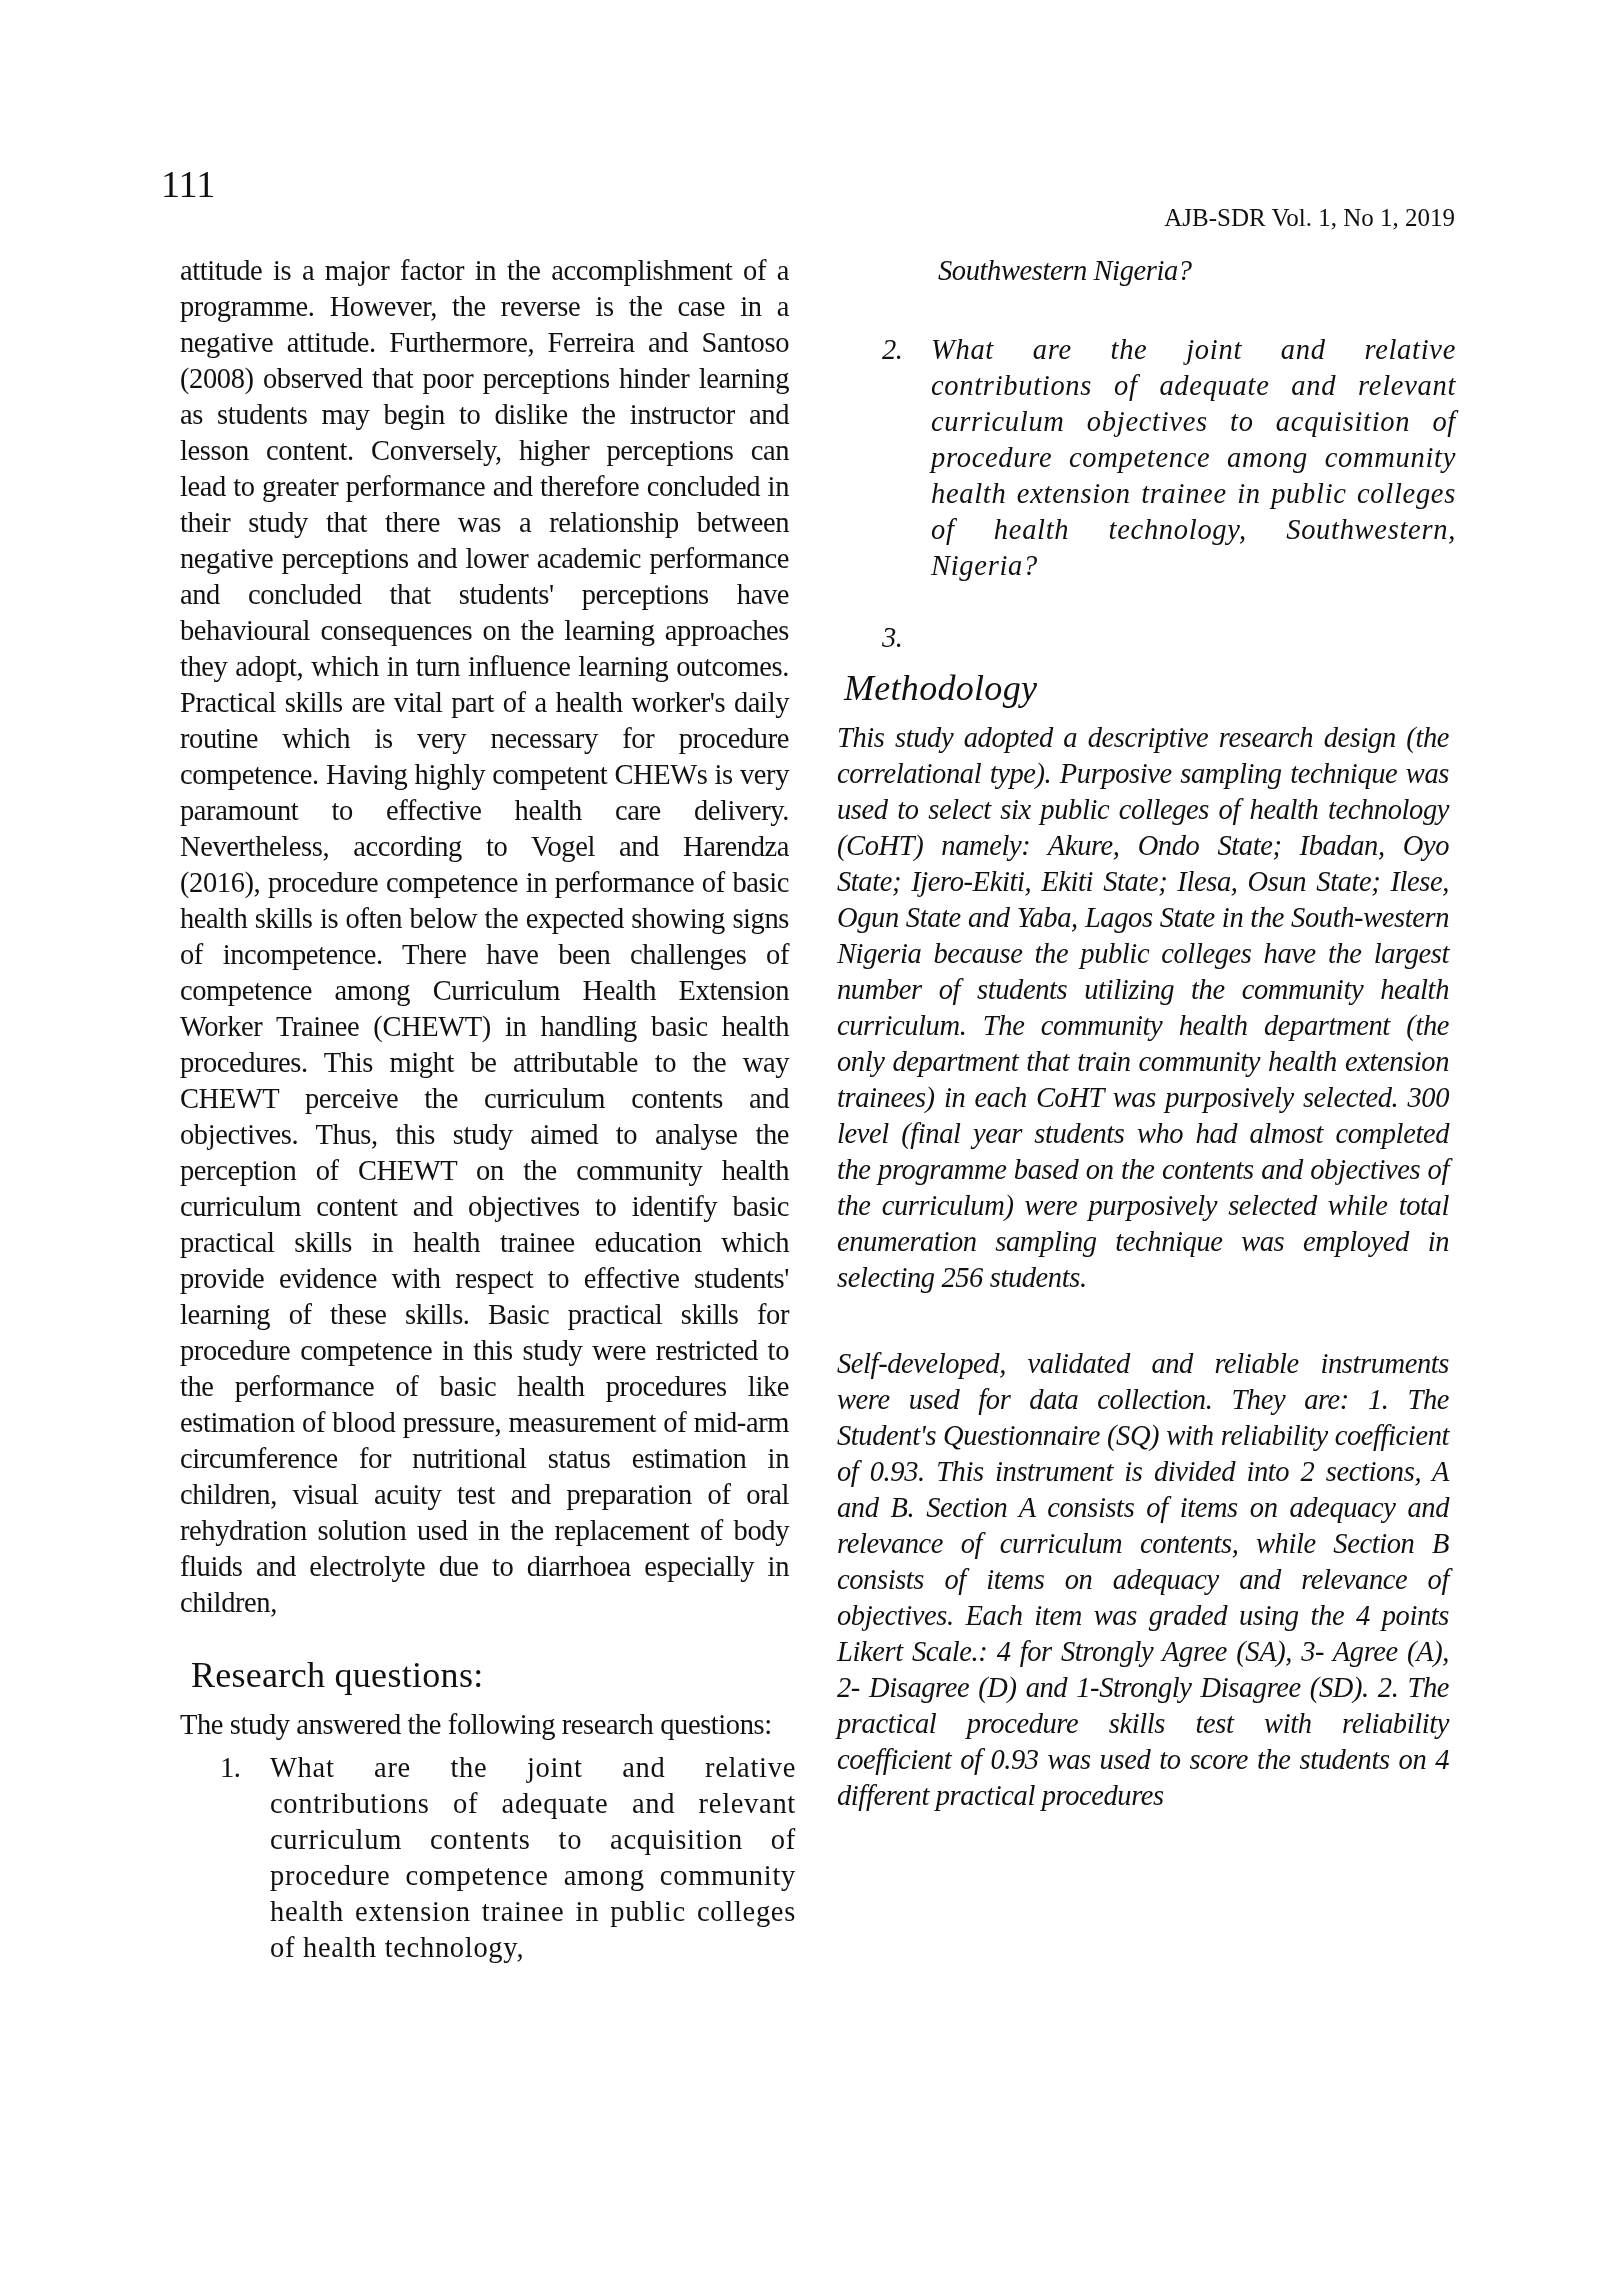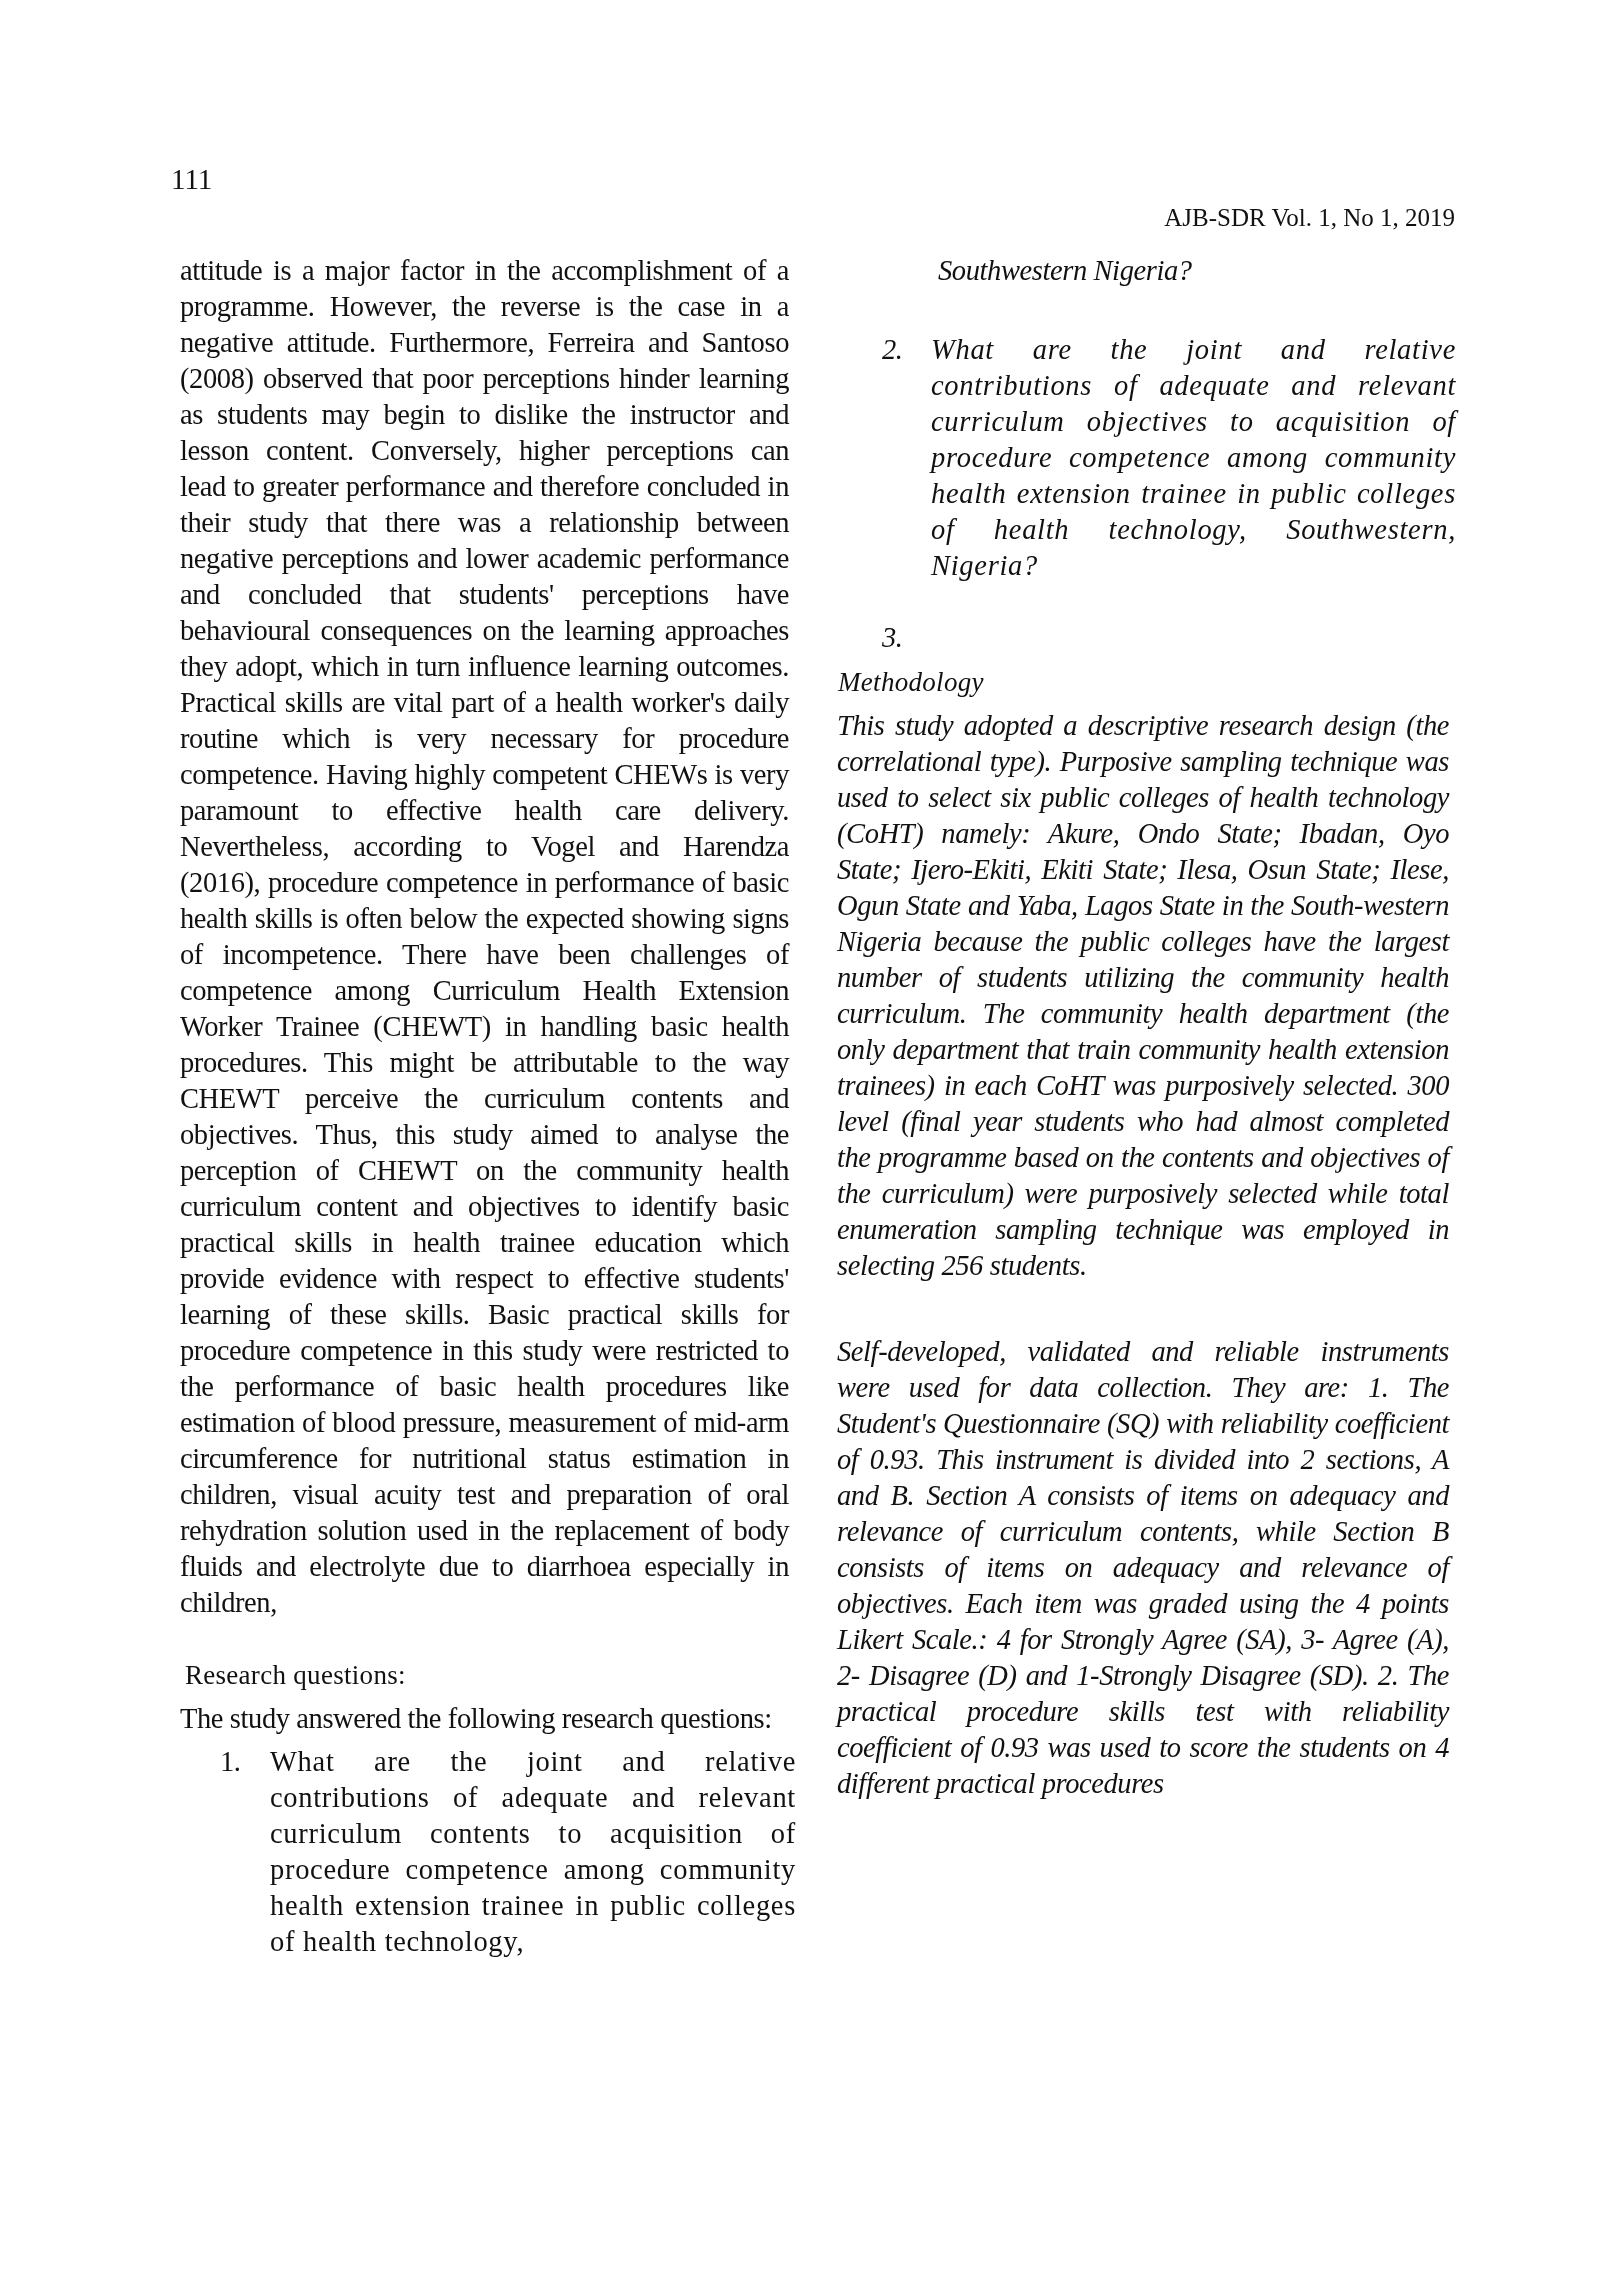--- a/index.html
+++ b/index.html
@@ -1,25 +1,25 @@
 <!DOCTYPE html>
 <html style="font-size:10.5px"><head>
 <meta charset="utf-8">
 <style>
   html, body { margin: 0; padding: 0; background: #ffffff; }
   body { width: 1623px; height: 2295px; position: relative; overflow: hidden;
          font-family: "Liberation Serif", "DejaVu Serif", serif; color: #111; }
-  .header-left { position: absolute; left: 171px; top: 165px; font-size: 29px; line-height: 1; }
+  .header-left { position: absolute; left: 161px; top: 165px; font-size: 38px; line-height: 1; }
   .header-right { position: absolute; right: 168px; top: 169px; font-size: 25px; line-height: 1; margin-top: 36px; }
   .col { position: absolute; font-size: 28.5px; line-height: 36px; text-align: justify;
          letter-spacing: -0.4px; }
   .col p { margin: 7px; }
   .left-col { left: 173px; top: 246px; width: 623px; }
   .right-col { left: 830px; top: 246px; width: 626px; font-style: italic; }
-  .heading { margin: 8px; font-weight: normal; font-size: 27px; line-height: 36px; letter-spacing: 0.3px; }
+  .heading { margin: 14px; font-weight: normal; font-size: 36px; line-height: 36px; letter-spacing: 0.3px; }
   .rq-heading { padding-left: 3.9px; margin-top: 36px !important; }
   .gap { height: 36px; }
   .olist { list-style: none; margin: 0; padding: 0; }
   .olist li { position: relative; padding-left: 97px; text-align: justify; }
   .olist .num { position: absolute; left: 47px; top: 0; }
   .right-col .olist li { padding-left: 101px; }
   .right-col .olist .num { left: 52px; }
   .cont { padding-left: 101px; }
   .loose { letter-spacing: 0.7px; }
 </style>

